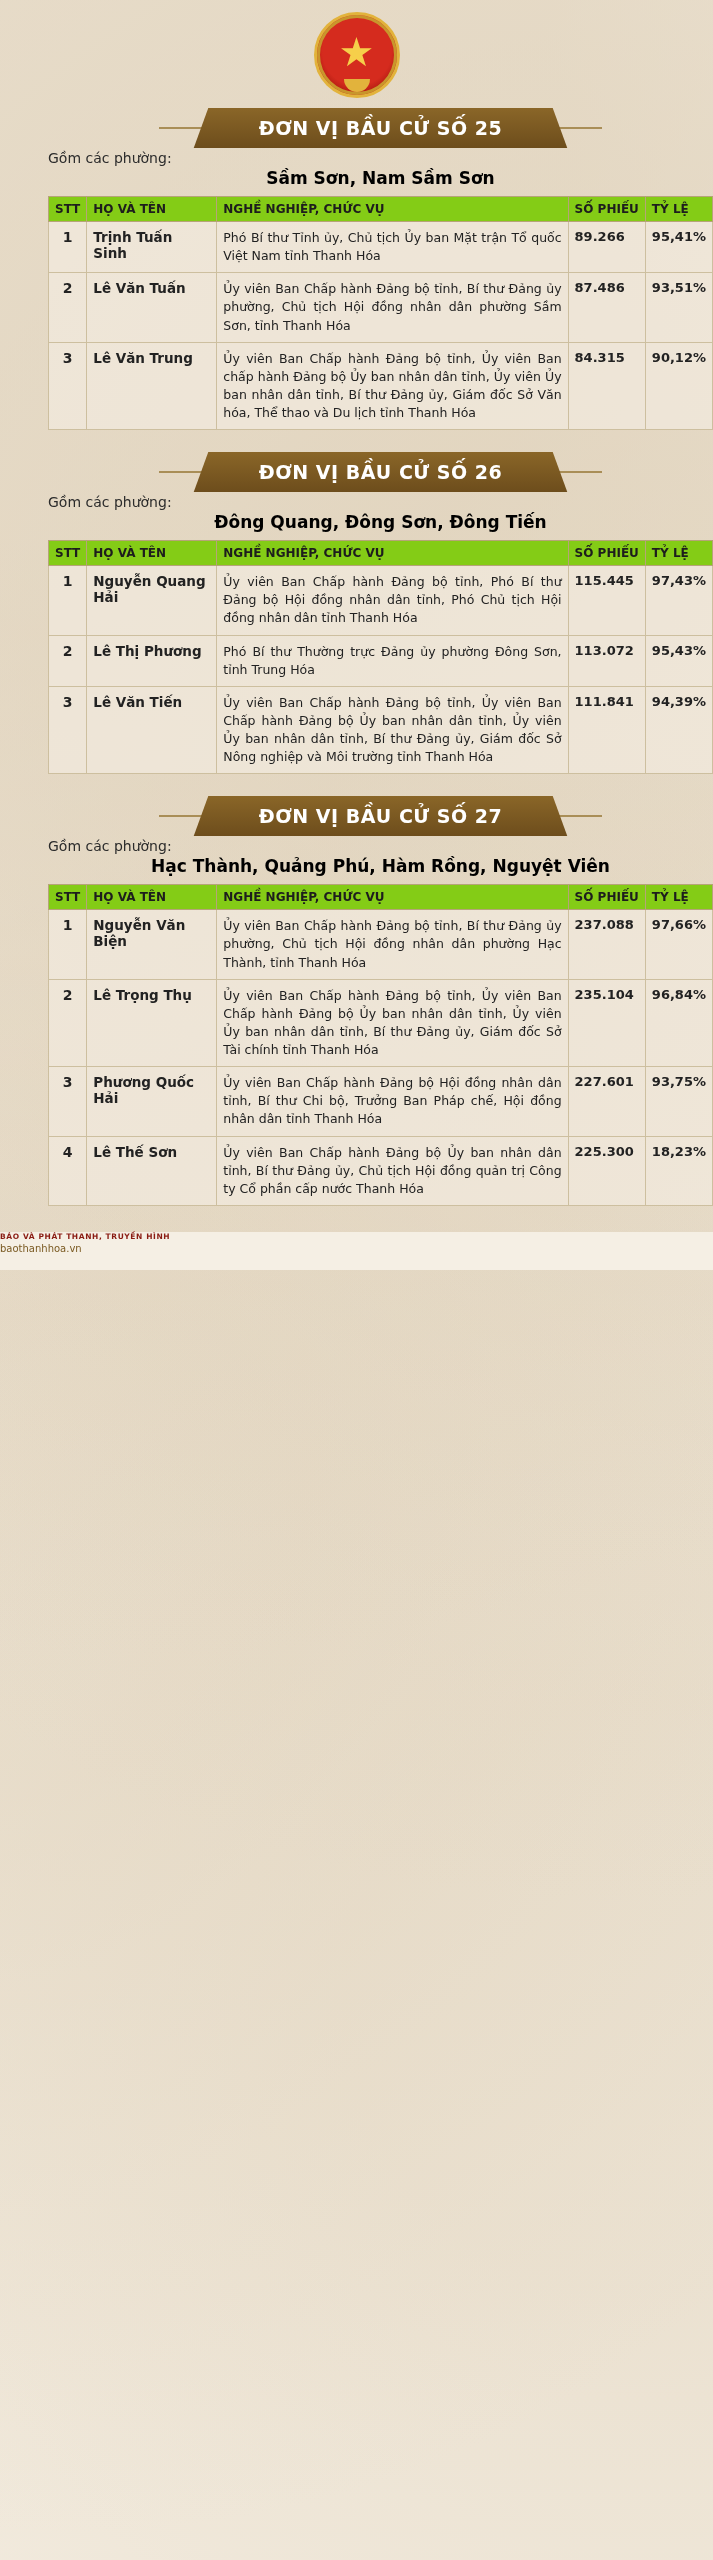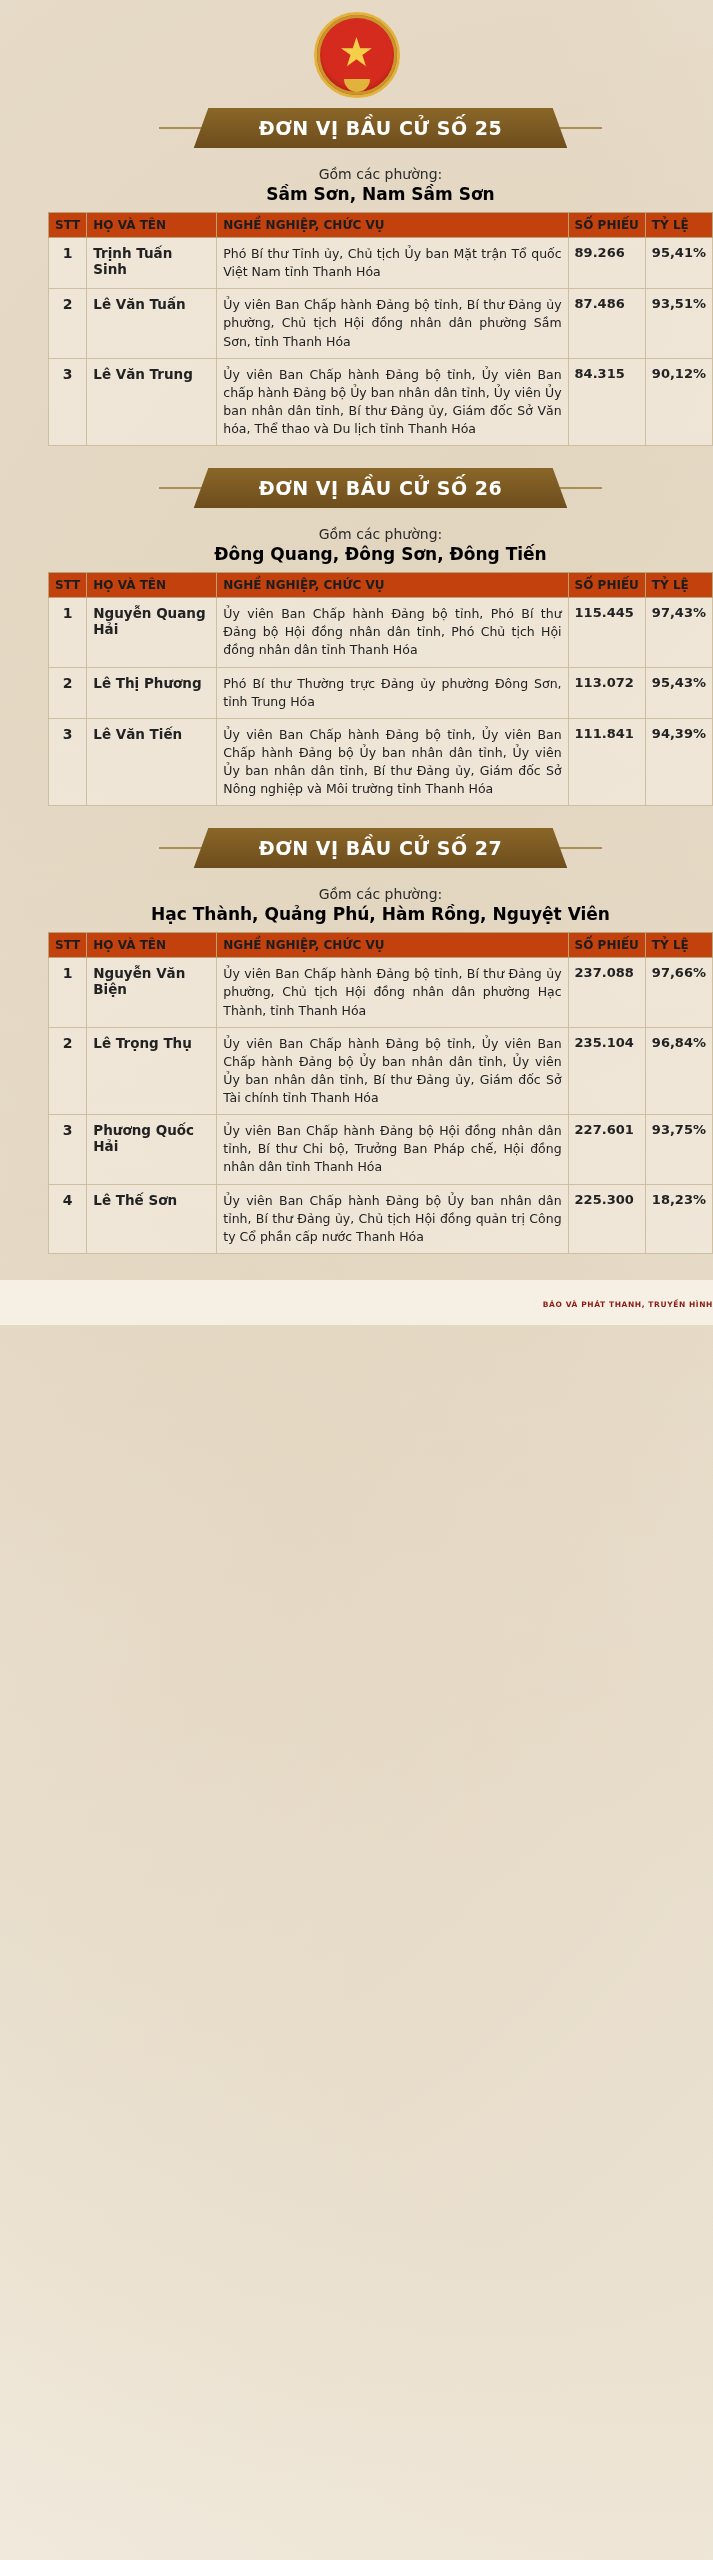--- a/index.html
+++ b/index.html
@@ -79,42 +79,42 @@
     content: "";
     position: absolute; top: 0; bottom: 0; width: 26px;
     background: linear-gradient(180deg,#8a6628 0%,#6d4d1c 100%);
   }
   .ribbon::before { left: -18px; transform: skewX(-20deg); }
   .ribbon::after  { right: -18px; transform: skewX(20deg); }
   .ribbon-line {
     flex: 1; height: 2px; background: #a98e57; max-width: 60px;
   }
   .sub-label {
-    text-align: center;
+    text-align: left;
     font-size: 14px;
     color: #2b2b2b;
-    margin-top: 16px;
+    margin-top: 0;
   }
   .sub-names {
     text-align: center;
     font-size: 17px;
     font-weight: bold;
     color: #000000;
     margin: 2px 0 8px 0;
   }
 
   
   table.tbl {
     width: 100%;
     border-collapse: collapse;
     font-size: 12.5px;
     background: rgba(245,239,228,.6);
   }
   table.tbl th {
-    background: #c2410c;
+    background: #84cc16;
     color: #1d1d1d;
     font-size: 12px;
     font-weight: bold;
     padding: 5px 6px;
     text-align: left;
     border: 1px solid #b6a478;
     white-space: nowrap;
   }
   table.tbl th.c, table.tbl td.c { text-align: center; }
   table.tbl td {
@@ -143,22 +143,22 @@
     width: 62px; font-weight: bold; font-size: 13px; color: #1d1d1d; text-align: center;
   }
   th.stt { width: 30px; text-align: center; }
   th.name { width: 130px; }
   th.votes { width: 68px; margin-left: 20px; }
   th.rate { width: 62px; }
 
   
   .footer {
     margin-top: 18px;
-    padding: 20px 0 16px 0;
-    text-align: right;
+    padding: 0 0 16px 0;
+    text-align: left;
     background: #f5efe4;
   }
   .footer .kicker {
     font-size: 7.5px; letter-spacing: .6px; color: #8a1c13; font-weight: bold;
   }
   .footer .brand {
     font-size: 30px; font-weight: bold; color: #c0231a; line-height: 1.1;
     font-family: "DejaVu Serif", "Liberation Serif", serif;
   }
   .footer .site {
@@ -317,16 +317,17 @@
                 <td class="rate">18,23%</td>
               </tr>
             </tbody>
           </table>
           <div class="divider"></div>
         </div>
       </div>
 
     <div class="footer">
       <div class="kicker">BÁO VÀ PHÁT THANH, TRUYỀN HÌNH</div>
+      <div class="site">baothanhhoa.vn</div>
     </div>
 
   </div>
 </div>
 
 </body></html>

